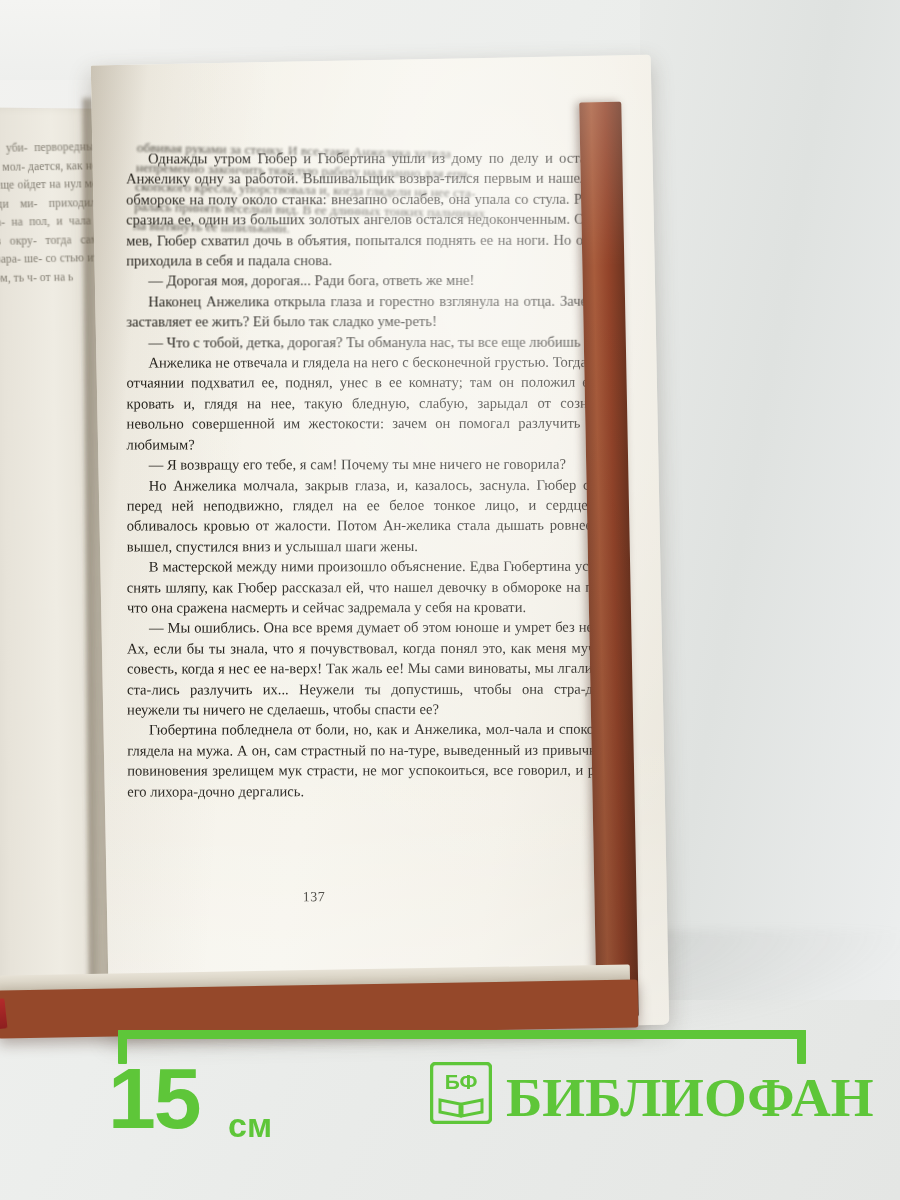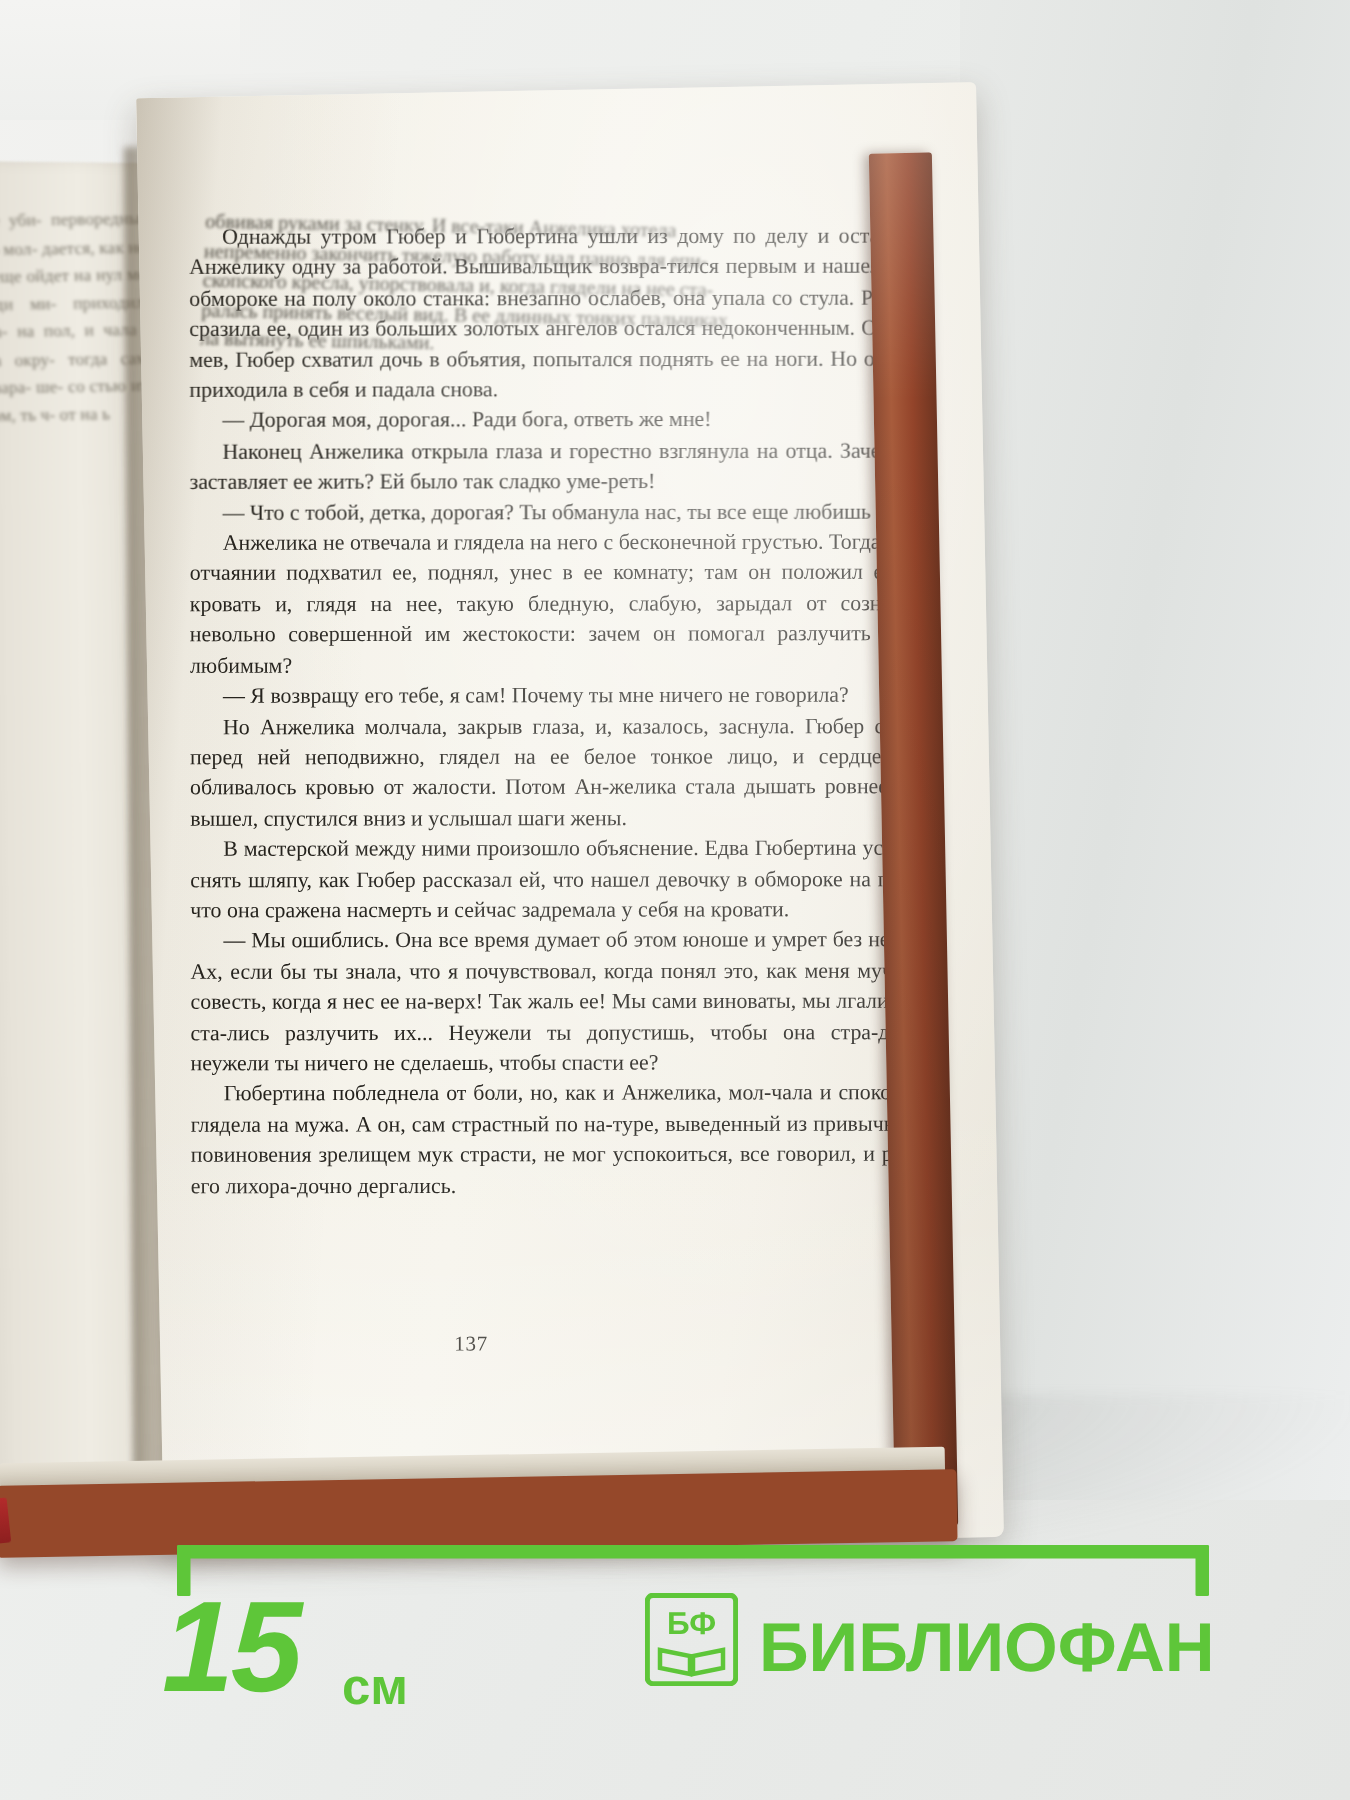--- a/index.html
+++ b/index.html
@@ -246,21 +246,20 @@
   .scale-number {
     position: absolute;
     left: 108px;
     top: 1055px;
     font-family: "Liberation Sans", sans-serif;
     font-weight: bold;
     font-size: 86px;
     line-height: 86px;
     color: #5ec639;
     letter-spacing: -2px;
-    font-style: italic;
   }
   .scale-unit {
     position: absolute;
     left: 228px;
     top: 1108px;
     font-family: "Liberation Sans", sans-serif;
     font-weight: bold;
     font-size: 34px;
     line-height: 34px;
     color: #5ec639;
@@ -274,23 +273,23 @@
     display: flex;
     align-items: center;
     gap: 14px;
   }
   .brand-mark {
     position: relative;
     width: 62px;
     height: 72px;
   }
   .brand-name {
-    font-family: Liberation Sans, sans-serif;
+    font-family: Liberation Serif, serif;
     font-weight: bold;
-    font-size: 46px;
+    font-size: 55px;
     line-height: 46px;
     color: #5ec639;
     letter-spacing: 0px;
   }
 </style>
 </head>
 <body>
 
 <div id="scene">
 

